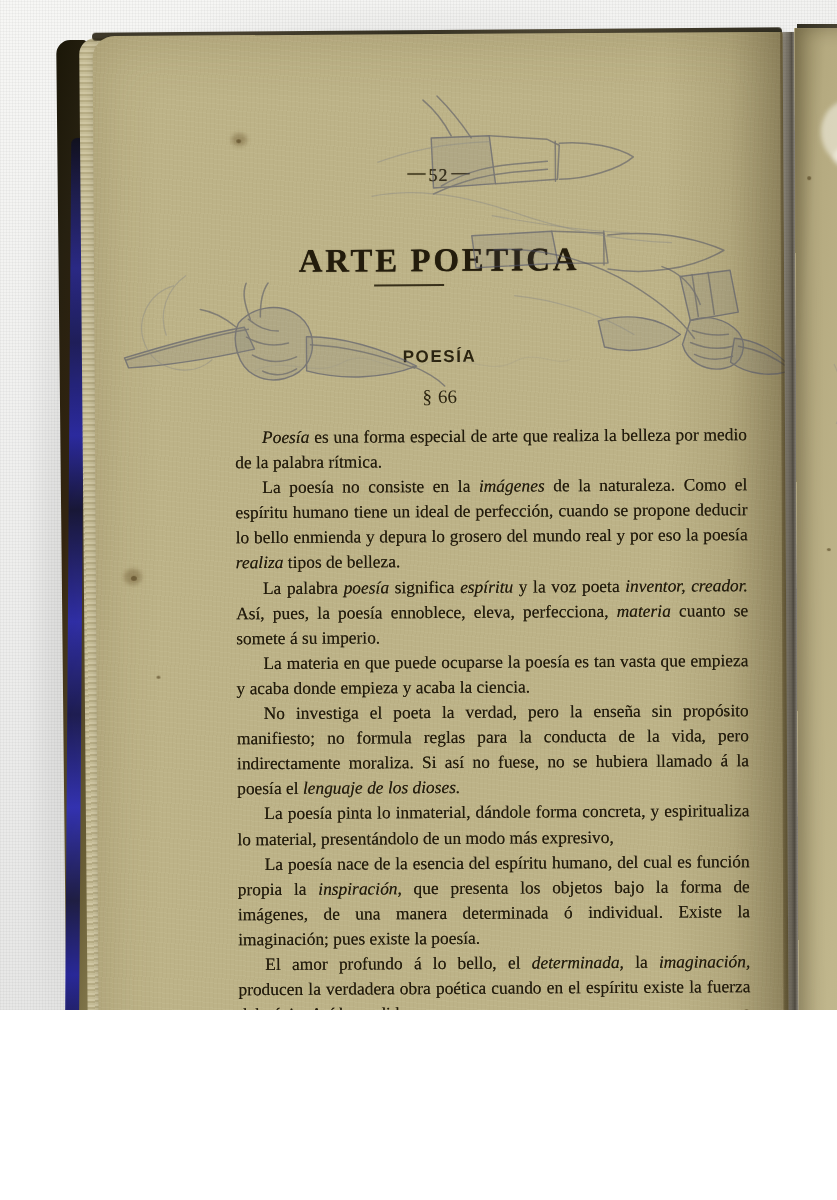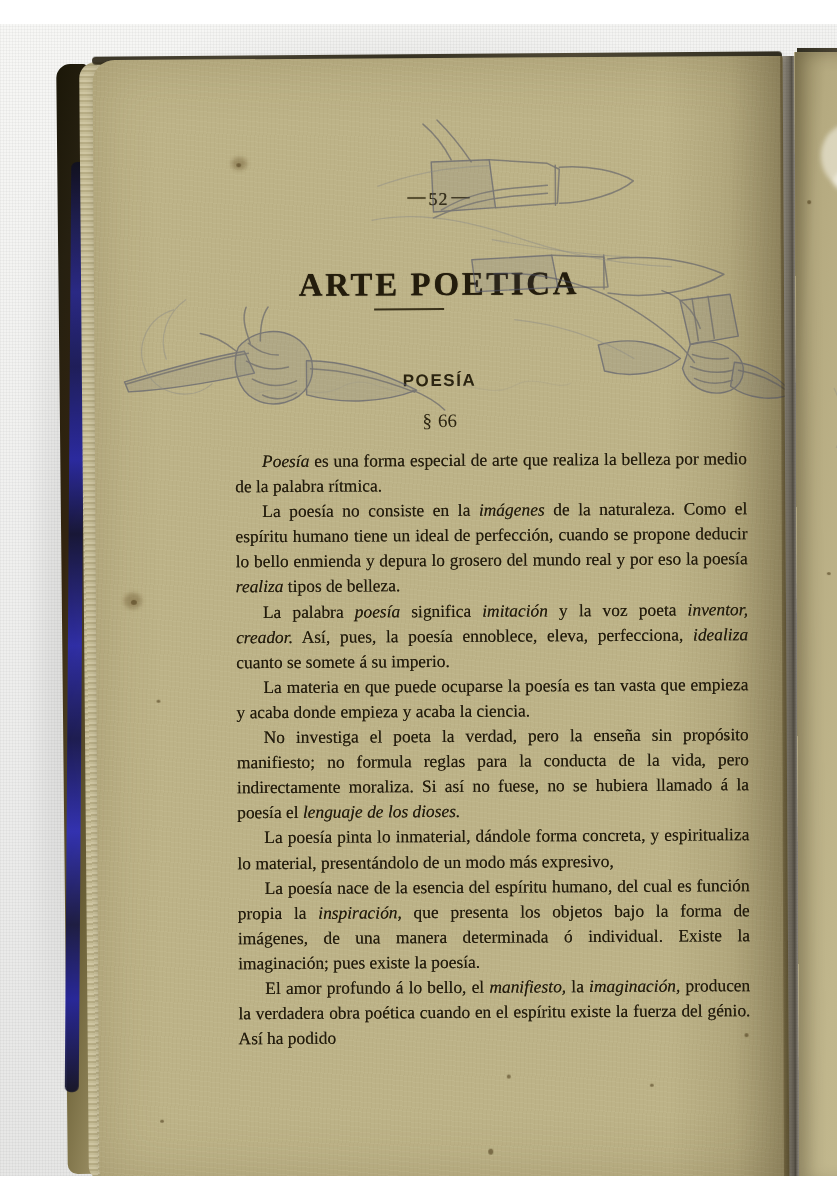--- a/index.html
+++ b/index.html
@@ -12,24 +12,23 @@
     width: 837px;
     height: 1200px;
     overflow: hidden;
     font-family: "Liberation Serif", serif;
   }
 
   
   #scene {
     position: relative;
     width: 837px;
-    height: 1152px;
+    height: 1010px;
     background: #f2f1ef;
     overflow: hidden;
-    margin-top: 24px;
   }
 
   
   #backdrop {
     position: absolute;
     inset: 0;
     background:
       repeating-linear-gradient(0deg, rgba(0,0,0,.030) 0px, rgba(0,0,0,.030) 1px, rgba(255,255,255,0) 1px, rgba(255,255,255,0) 3px),
       repeating-linear-gradient(90deg, rgba(0,0,0,.030) 0px, rgba(0,0,0,.030) 1px, rgba(255,255,255,0) 1px, rgba(255,255,255,0) 3px),
       linear-gradient(160deg, #f7f7f5 0%, #ececeb 55%, #e2e2e1 100%);
@@ -331,26 +330,26 @@
 
         <h2 id="section-label">POESÍA</h2>
 
         <div id="section-number">
           <span class="sect">§</span><span>66</span>
         </div>
 
         <div id="body-text">
             <p><i>Poesía</i> es una forma especial de arte que realiza la belleza por medio de la palabra rítmica.</p>
             <p>La poesía no consiste en la <i>imágenes</i> de la naturaleza. Como el espíritu humano tiene un ideal de perfección, cuando se propone deducir lo bello enmienda y depura lo grosero del mundo real y por eso la poesía <i>realiza</i> tipos de belleza.</p>
-            <p>La palabra <i>poesía</i> significa <i>imitación</i> y la voz poeta <i>inventor, creador.</i> Así, pues, la poesía ennoblece, eleva, perfecciona, <i>idealiza</i> cuanto se somete á su imperio.</p>
+            <p>La palabra <i>poesía</i> significa <i>espíritu</i> y la voz poeta <i>inventor, creador.</i> Así, pues, la poesía ennoblece, eleva, perfecciona, <i>materia</i> cuanto se somete á su imperio.</p>
             <p>La materia en que puede ocuparse la poesía es tan vasta que empieza y acaba donde empieza y acaba la ciencia.</p>
             <p>No investiga el poeta la verdad, pero la enseña sin propósito manifiesto; no formula reglas para la conducta de la vida, pero indirectamente moraliza. Si así no fuese, no se hubiera llamado á la poesía el <i>lenguaje de los dioses.</i></p>
             <p>La poesía pinta lo inmaterial, dándole forma concreta, y espiritualiza lo material, presentándolo de un modo más expresivo,</p>
             <p>La poesía nace de la esencia del espíritu humano, del cual es función propia la <i>inspiración,</i> que presenta los objetos bajo la forma de imágenes, de una manera determinada ó individual. Existe la imaginación; pues existe la poesía.</p>
-            <p>El amor profundo á lo bello, el <i>manifiesto,</i> la <i>imaginación,</i> producen la verdadera obra poética cuando en el espíritu existe la fuerza del génio. Así ha podido</p>
+            <p>El amor profundo á lo bello, el <i>determinada,</i> la <i>imaginación,</i> producen la verdadera obra poética cuando en el espíritu existe la fuerza del génio. Así ha podido</p>
           </div>
       </div>
 
       <div class="spot" style="left:143px;top:104px;width:5px;height:4px;"></div>
       <div class="spot big" style="left:138px;top:98px;width:16px;height:13px;"></div>
       <div class="spot" style="left:35px;top:540px;width:6px;height:5px;"></div>
       <div class="spot big" style="left:28px;top:533px;width:18px;height:16px;"></div>
       <div class="spot" style="left:60px;top:640px;width:4px;height:3px;"></div>
       <div class="spot" style="left:408px;top:1017px;width:4px;height:4px;"></div>
       <div class="spot" style="left:61px;top:1060px;width:4px;height:3px;"></div>

